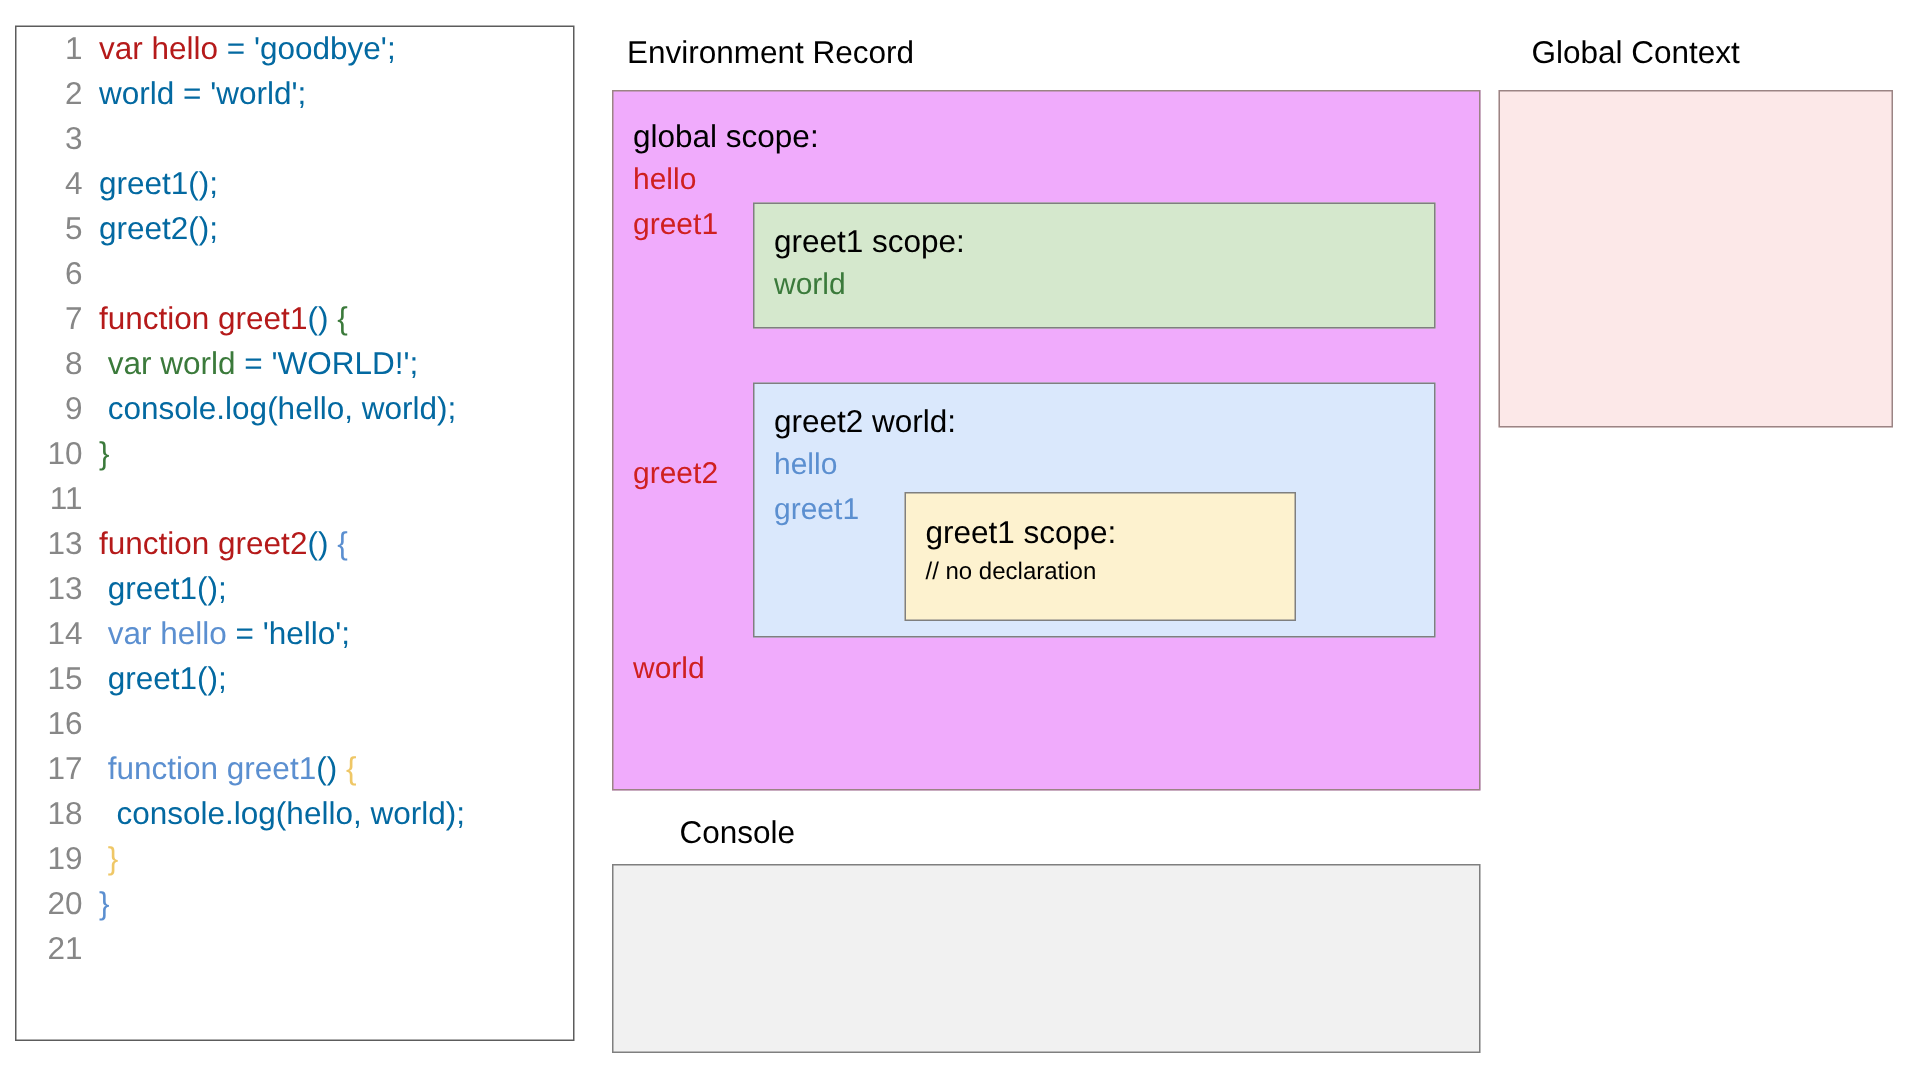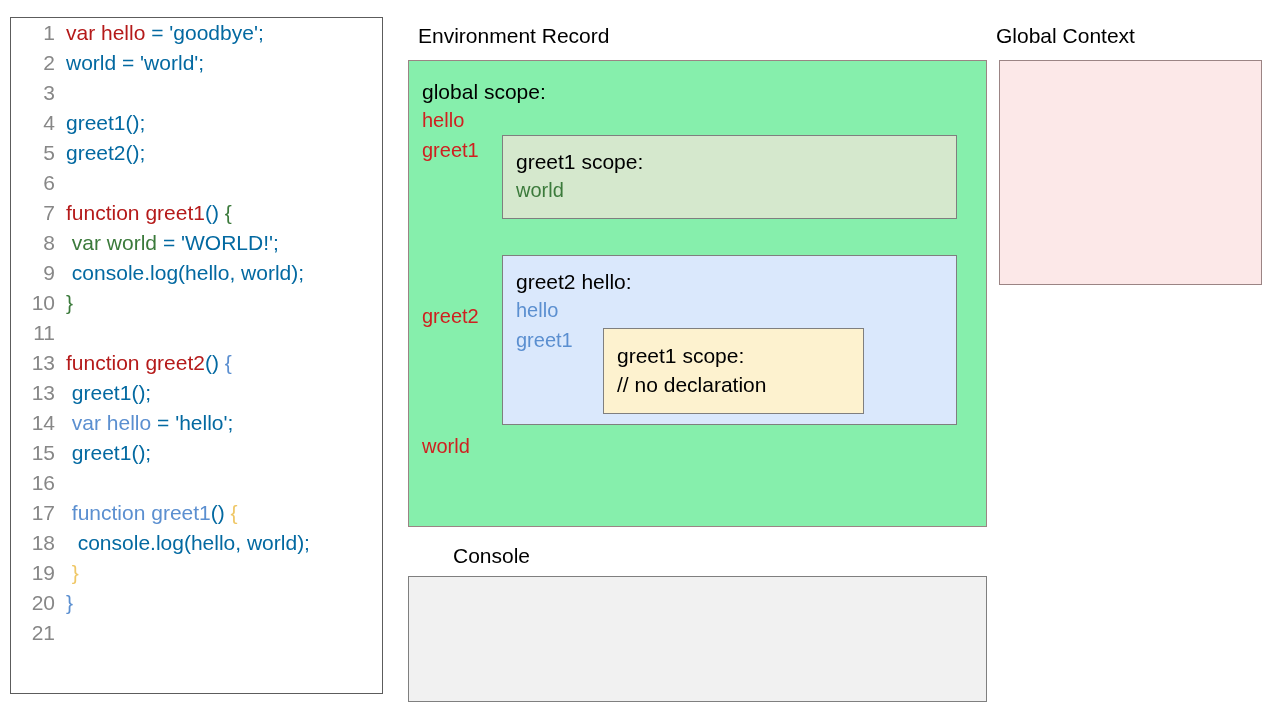--- a/index.html
+++ b/index.html
@@ -58,30 +58,30 @@
   
   .section-title {
     position: absolute;
     font-size: 21px;
     font-weight: normal;
     color: #000000;
     white-space: nowrap;
   }
   #env-title { left: 418px; top: 24px; }
   #console-title { left: 418px; top: 544px; margin-left: 35px; }
-  #global-title { left: 996px; top: 24px; }
+  #global-title { left: 1021px; top: 24px; }
 
   
   #env-box {
     position: absolute;
     left: 408px;
     top: 60px;
     width: 579px;
     height: 467px;
-    background: #86efac;
+    background: #f0abfc;
     border: 1px solid #9b8484;
     box-sizing: border-box;
   }
   .scope-label {
     position: absolute;
     font-size: 20px;
     line-height: 26px;
     white-space: pre;
   }
   #global-scope-header { left: 13px; top: 18px; color: #000000; font-size: 21px; }
@@ -141,21 +141,21 @@
     background: #fdf2cf;
     border: 1px solid #7f7f7f;
     box-sizing: border-box;
   }
   #nested-greet1-title {
     position: absolute; left: 13px; top: 15px;
     font-size: 21px; color: #000000; white-space: pre;
   }
   #nested-greet1-note {
     position: absolute; left: 13px; top: 44px;
-    font-size: 21px; color: #000000; white-space: pre; text-align: right;
+    font-size: 16px; color: #000000; white-space: pre; text-align: right;
   }
 
   
   #console-box {
     position: absolute;
     left: 408px;
     top: 576px;
     width: 579px;
     height: 126px;
     background: #f1f1f1;
@@ -215,21 +215,21 @@
   <div class="scope-label" id="global-var-greet2">greet2</div>
 
   <div class="scope-label" id="global-var-world">world</div>
 
   <div id="greet1-scope-box">
     <div id="greet1-scope-title">greet1 scope:</div>
     <div id="greet1-scope-var">world</div>
   </div>
 
   <div id="greet2-scope-box">
-    <div id="greet2-scope-title">greet2 hello:</div>
+    <div id="greet2-scope-title">greet2 world:</div>
     <div id="greet2-scope-hello">hello</div>
     <div id="greet2-scope-greet1">greet1</div>
 
     <div id="nested-greet1-box">
       <div id="nested-greet1-title">greet1 scope:</div>
       <div id="nested-greet1-note">// no declaration</div>
     </div>
   </div>
 </div>
 

